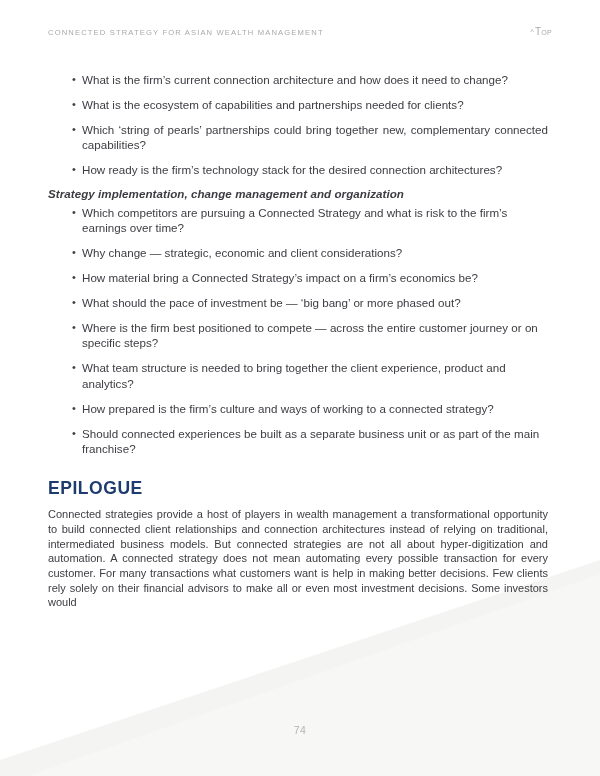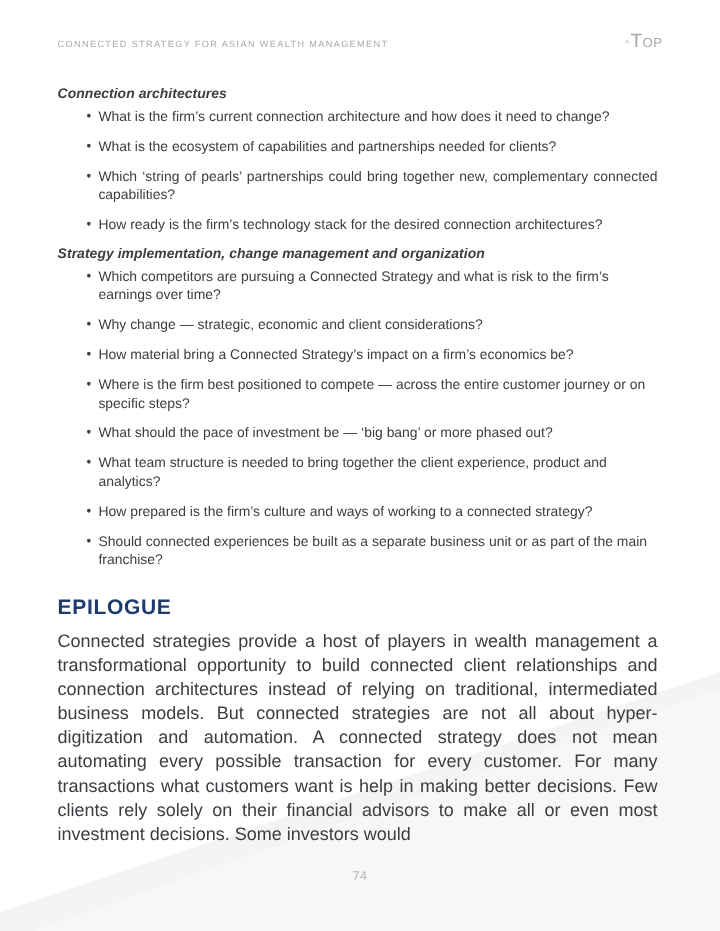--- a/index.html
+++ b/index.html
@@ -61,21 +61,21 @@
     cursor: pointer;
   }
   .top-caret {
     font-size: 7px;
     line-height: 1;
     color: #a9a9ad;
     position: relative;
     top: -1px;
   }
   .top-label {
-    font-size: 16px;
+    font-size: 10px;
     letter-spacing: 0.3px;
     color: #a9a9ad;
     font-variant: small-caps;
   }
 
   
   .content {
     position: absolute;
     left: 48px;
     top: 72px;
@@ -124,21 +124,21 @@
   
   .epilogue-head {
     margin: 22px 0 8px 0;
     font-size: 17.5px;
     font-weight: bold;
     letter-spacing: 0.55px;
     color: #1d3b6e;
   }
   .epilogue-body {
     margin: 0;
-    font-size: 15px;
+    font-size: 11px;
     line-height: 1.335;
     color: #3c3c42;
     text-align: justify;
     text-justify: inter-word;
     hyphens: manual;
   }
 
   
   .folio {
     position: absolute;
@@ -164,35 +164,34 @@
   <div class="runhead">
     <span class="runhead-title">CONNECTED STRATEGY FOR ASIAN WEALTH MANAGEMENT</span>
     <a class="top-link" href="#">
       <span class="top-caret">^</span>
       <span class="top-label">Top</span>
     </a>
   </div>
 
   <div class="content">
 
-    <h3 class="sec-head">Connection architectures</h3>
     <ul class="qlist">
       <li class="nojust">What is the firm’s current connection architecture and how does it need to change?</li>
       <li class="nojust">What is the ecosystem of capabilities and partnerships needed for clients?</li>
       <li>Which ‘string of pearls’ partnerships could bring together new, complementary connected capabilities?</li>
       <li class="nojust">How ready is the firm’s technology stack for the desired connection architectures?</li>
     </ul>
 
     <h3 class="sec-head second">Strategy implementation, change management and organization</h3>
     <ul class="qlist">
       <li class="nojust">Which competitors are pursuing a Connected Strategy and what is risk to the firm’s earnings over time?</li>
       <li class="nojust">Why change — strategic, economic and client considerations?</li>
       <li class="nojust">How material bring a Connected Strategy’s impact on a firm’s economics be?</li>
+      <li class="nojust">What should the pace of investment be — ‘big bang’ or more phased out?</li>
       <li class="nojust">Where is the firm best positioned to compete — across the entire customer journey or on specific steps?</li>
-      <li class="nojust">What should the pace of investment be — ‘big bang’ or more phased out?</li>
       <li class="nojust">What team structure is needed to bring together the client experience, product and analytics?</li>
       <li class="nojust">How prepared is the firm’s culture and ways of working to a connected strategy?</li>
       <li class="nojust">Should connected experiences be built as a separate business unit or as part of the main franchise?</li>
     </ul>
 
     <h2 class="epilogue-head">EPILOGUE</h2>
     <p class="epilogue-body">Connected strategies provide a host of players in wealth management a transformational opportunity to build connected client relationships and connection architectures instead of relying on traditional, intermediated business models. But connected strategies are not all about hyper-digitization and automation. A connected strategy does not mean automating every possible transaction for every customer. For many transactions what customers want is help in making better decisions. Few clients rely solely on their fi­nancial advisors to make all or even most investment decisions. Some investors would</p>
   </div>
 
   <div class="folio">74</div>

